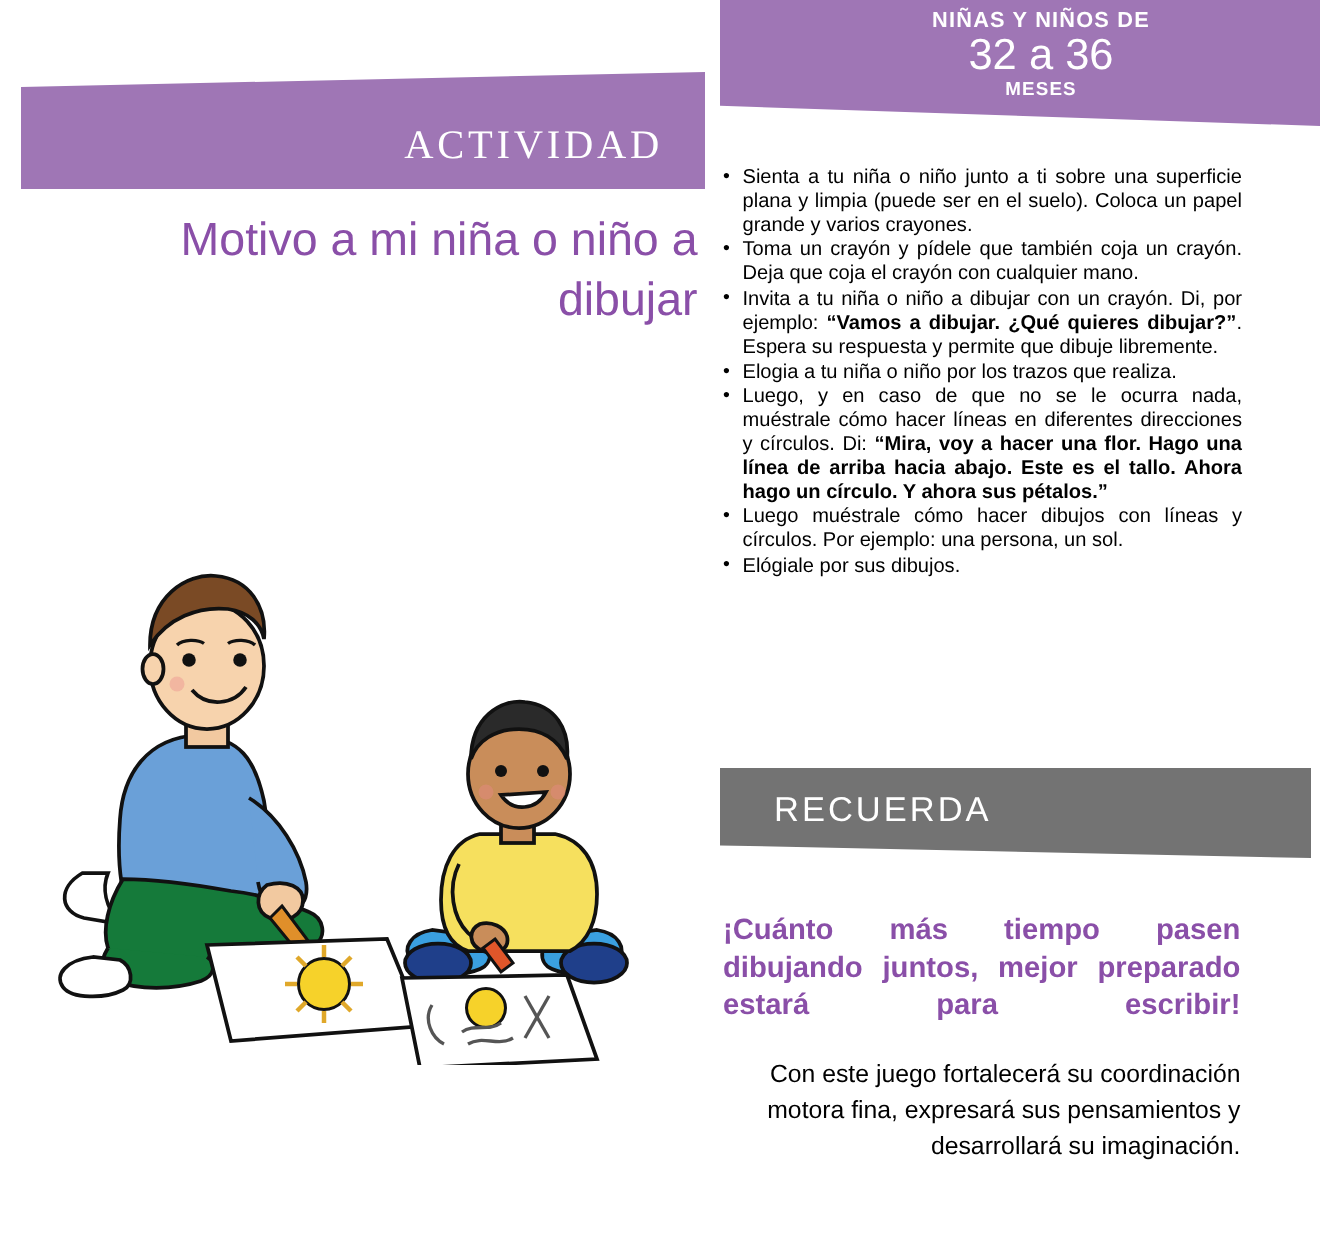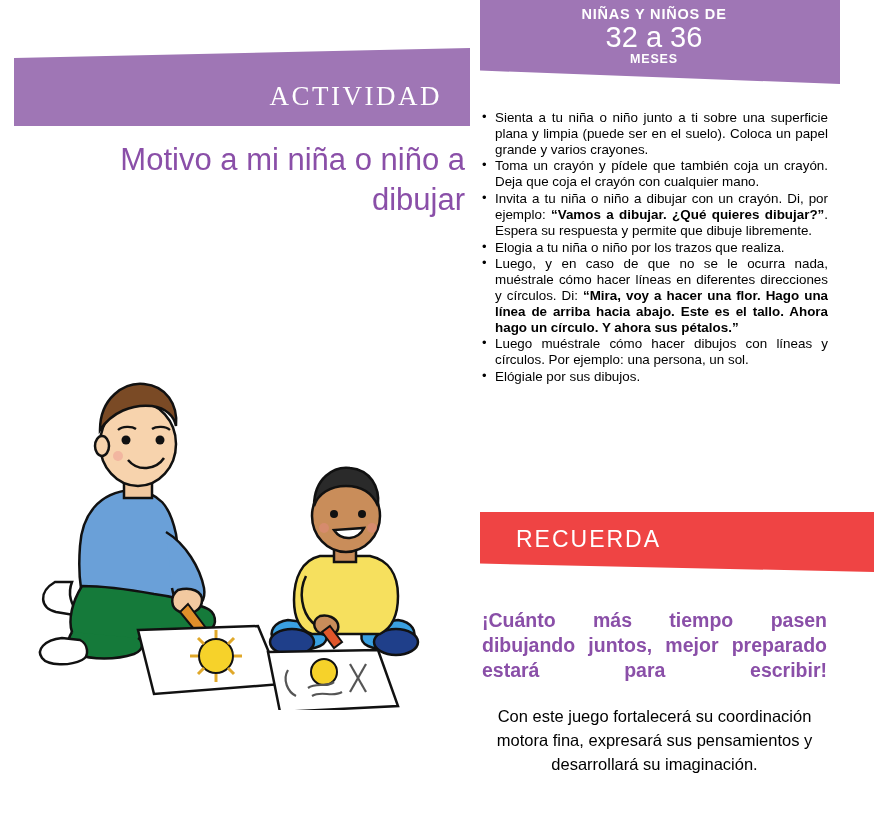--- a/index.html
+++ b/index.html
@@ -58,21 +58,21 @@
 
   
   .right-col {
     position: absolute;
     left: 480px; top: 0;
     width: 410px; height: 836px;
   }
   .age-banner {
     position: absolute;
     left: 0; top: 0;
-    width: 360px; height: 84px;
+    width: 400px; height: 84px;
     background: #9f76b5;
     clip-path: polygon(0 0, 100% 0, 100% 100%, 0 84%);
   }
   .age-banner-inner {
     position: absolute;
     right: 76px; top: 6px;
     text-align: center;
     color: #ffffff;
     width: 220px;
   }
@@ -114,21 +114,21 @@
     left: 0; top: -1px;
     font-size: 13px;
     color: #000;
   }
   .steps b { font-weight: bold; }
 
   .remember-banner {
     position: absolute;
     left: 0; top: 512px;
     width: 394px; height: 60px;
-    background: #ef4444;
+    background: #737373;
     clip-path: polygon(0 0, 100% 0, 100% 100%, 0 86%);
   }
   .remember-label {
     position: absolute;
     left: 36px; top: 14px;
     color: #ffffff;
     font-size: 23px;
     letter-spacing: 2px;
   }
   .remember-head {
@@ -142,21 +142,21 @@
     text-align: justify;
     text-align-last: justify;
   }
   .remember-body {
     position: absolute;
     left: 2px; top: 705px;
     width: 345px;
     color: #000000;
     font-size: 16.5px;
     line-height: 1.45;
-    text-align: center;
+    text-align: right;
   }
 </style>
 </head>
 <body>
 
 <div class="page">
 
   <div class="left-col">
 
     <div class="activity-banner">

